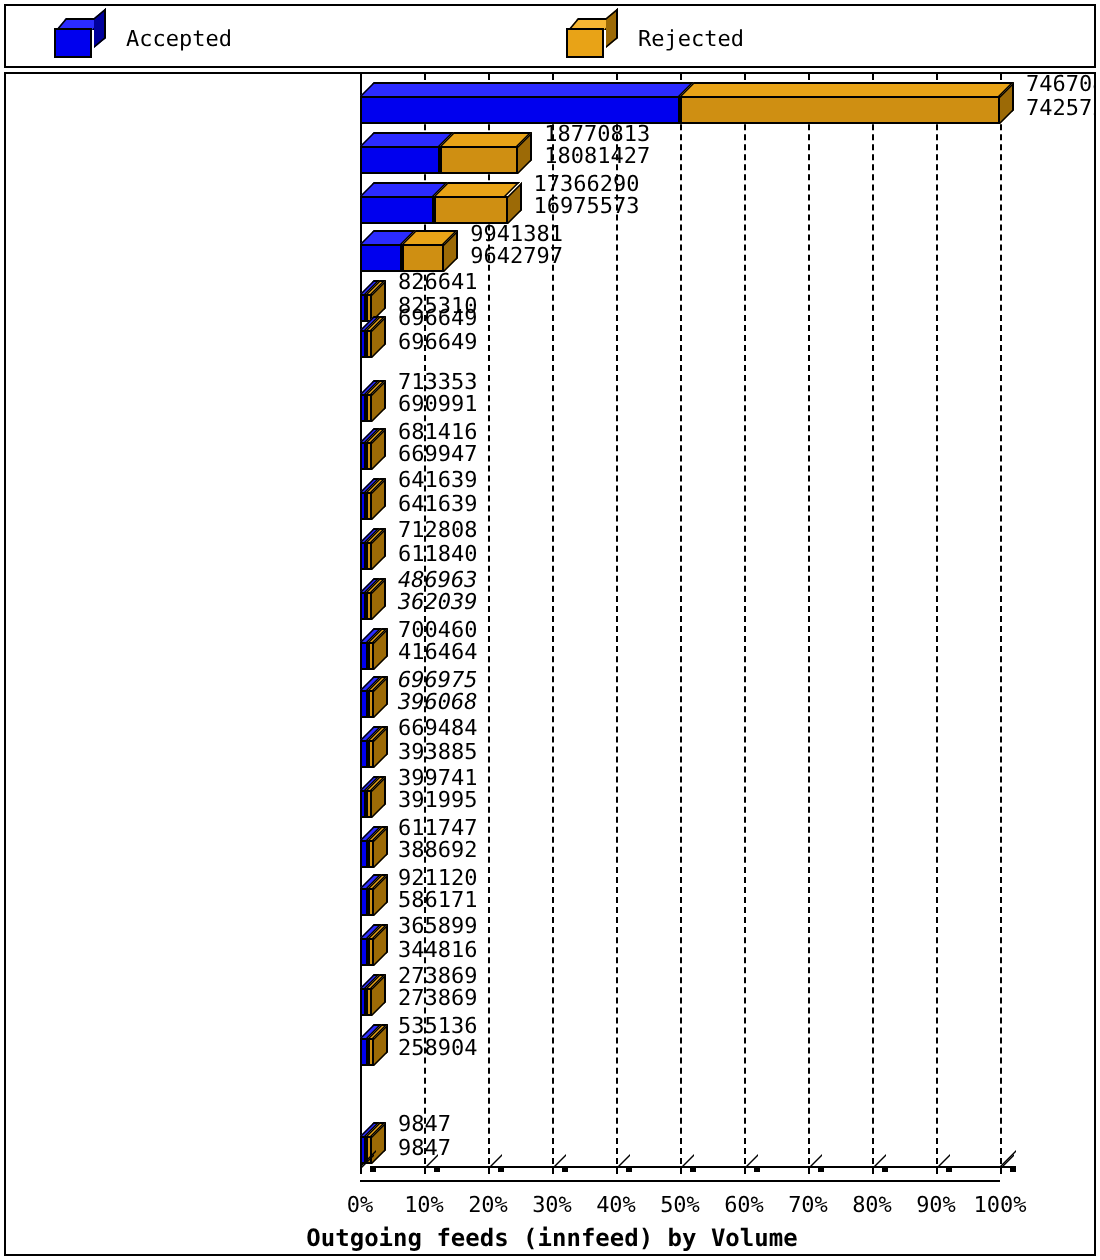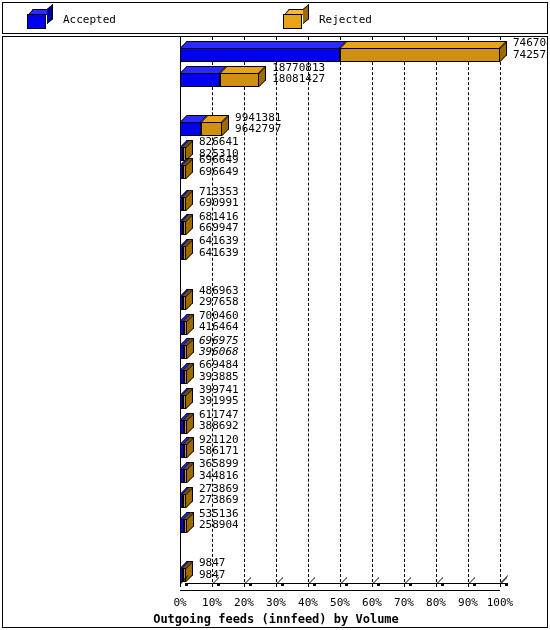--- a/index.html
+++ b/index.html
@@ -279,20 +279,34 @@
             <div class="seg-top rejected" style="left: 40.3326px; width: 38.8513px;"></div>
             <div class="seg-side rejected" style="left: 79.1839px; top: 7px;"></div>
             <div class="seg accepted" style="left: 0px; width: 40.3326px;"></div>
             <div class="seg rejected" style="left: 40.3326px; width: 38.8513px;"></div>
           </div>
           <div class="bar-values" style="left: 266.184px;">
             <div>18770813</div>
             <div>18081427</div>
           </div>
         </div>
+        <div class="row" style="top: 49.5455px;">
+          <div class="row-label"></div>
+          <div class="bar" style="width: 81.7899px;">
+            <div class="seg-top accepted" style="left: 0px; width: 37.3147px;"></div>
+            <div class="seg-top rejected" style="left: 37.3147px; width: 36.4752px;"></div>
+            <div class="seg-side rejected" style="left: 73.7899px; top: 7px;"></div>
+            <div class="seg accepted" style="left: 0px; width: 37.3147px;"></div>
+            <div class="seg rejected" style="left: 37.3147px; width: 36.4752px;"></div>
+          </div>
+          <div class="bar-values" style="left: 260.79px;">
+            <div>17366290</div>
+            <div>16975573</div>
+          </div>
+        </div>
         <div class="row" style="top: 74.3182px;">
           <div class="row-label"></div>
           <div class="bar" style="width: 50.0803px;">
             <div class="seg-top accepted" style="left: 0px; width: 21.3609px;"></div>
             <div class="seg-top rejected" style="left: 21.3609px; width: 20.7194px;"></div>
             <div class="seg-side rejected" style="left: 42.0803px; top: 7px;"></div>
             <div class="seg accepted" style="left: 0px; width: 21.3609px;"></div>
             <div class="seg rejected" style="left: 21.3609px; width: 20.7194px;"></div>
           </div>
           <div class="bar-values" style="left: 229.08px;">
@@ -363,32 +377,46 @@
             <div class="seg-top rejected" style="left: 3px; width: 3px;"></div>
             <div class="seg-side rejected" style="left: 6px; top: 7px;"></div>
             <div class="seg accepted" style="left: 0px; width: 3px;"></div>
             <div class="seg rejected" style="left: 3px; width: 3px;"></div>
           </div>
           <div class="bar-values" style="left: 193px;">
             <div>641639</div>
             <div>641639</div>
           </div>
         </div>
-        <div class="row" style="top: 247.727px;">
+        <div class="row" style="top: 222.955px;">
+          <div class="row-label"></div>
+          <div class="bar" style="width: 14px;">
+            <div class="seg-top accepted" style="left: 0px; width: 3.22867px;"></div>
+            <div class="seg-top rejected" style="left: 3.22867px; width: 3px;"></div>
+            <div class="seg-side rejected" style="left: 6.22867px; top: 7px;"></div>
+            <div class="seg accepted" style="left: 0px; width: 3.22867px;"></div>
+            <div class="seg rejected" style="left: 3.22867px; width: 3px;"></div>
+          </div>
+          <div class="bar-values" style="left: 193px;">
+            <div>712808</div>
+            <div>611840</div>
+          </div>
+        </div>
+        <div class="row" style="top: 247.727px; font-style: italic;">
           <div class="row-label"></div>
           <div class="bar" style="width: 14px;">
             <div class="seg-top accepted" style="left: 0px; width: 3.00587px;"></div>
             <div class="seg-top rejected" style="left: 3.00587px; width: 3px;"></div>
             <div class="seg-side rejected" style="left: 6.00587px; top: 7px;"></div>
             <div class="seg accepted" style="left: 0px; width: 3.00587px;"></div>
             <div class="seg rejected" style="left: 3.00587px; width: 3px;"></div>
           </div>
           <div class="bar-values" style="left: 193px;">
             <div>486963</div>
-            <div>297658</div>
+            <div>362039</div>
           </div>
         </div>
         <div class="row" style="top: 272.5px;">
           <div class="row-label"></div>
           <div class="bar" style="width: 14px;">
             <div class="seg-top accepted" style="left: 0px; width: 3.7628px;"></div>
             <div class="seg-top rejected" style="left: 3.7628px; width: 3px;"></div>
             <div class="seg-side rejected" style="left: 6.7628px; top: 7px;"></div>
             <div class="seg accepted" style="left: 0px; width: 3.7628px;"></div>
             <div class="seg rejected" style="left: 3.7628px; width: 3px;"></div>

